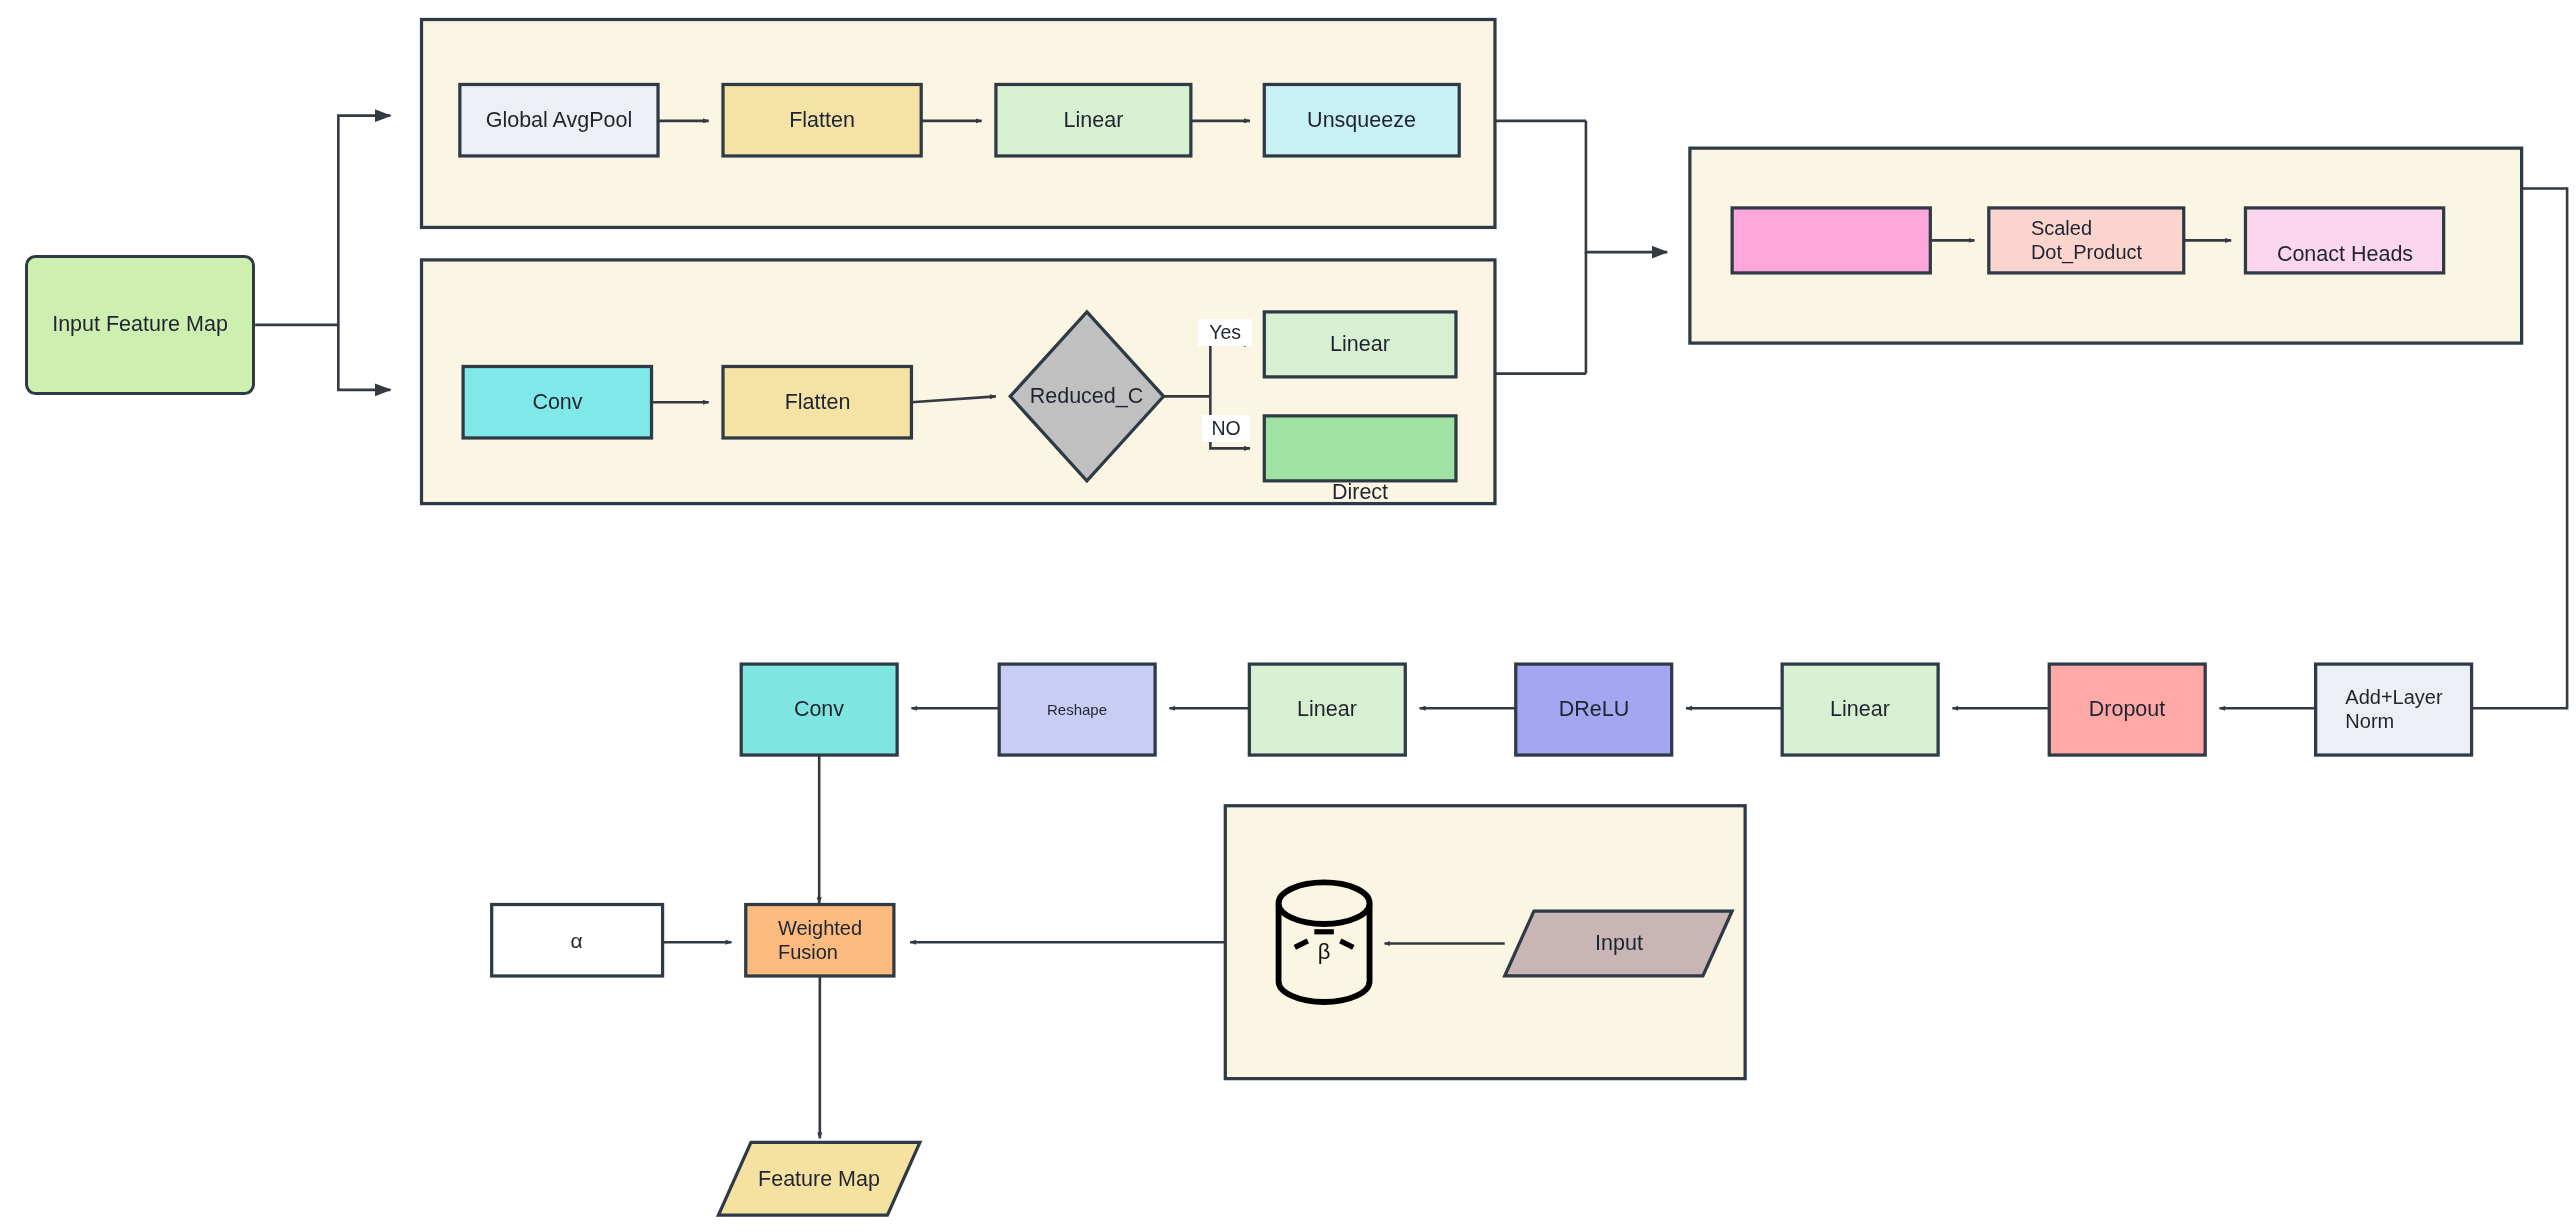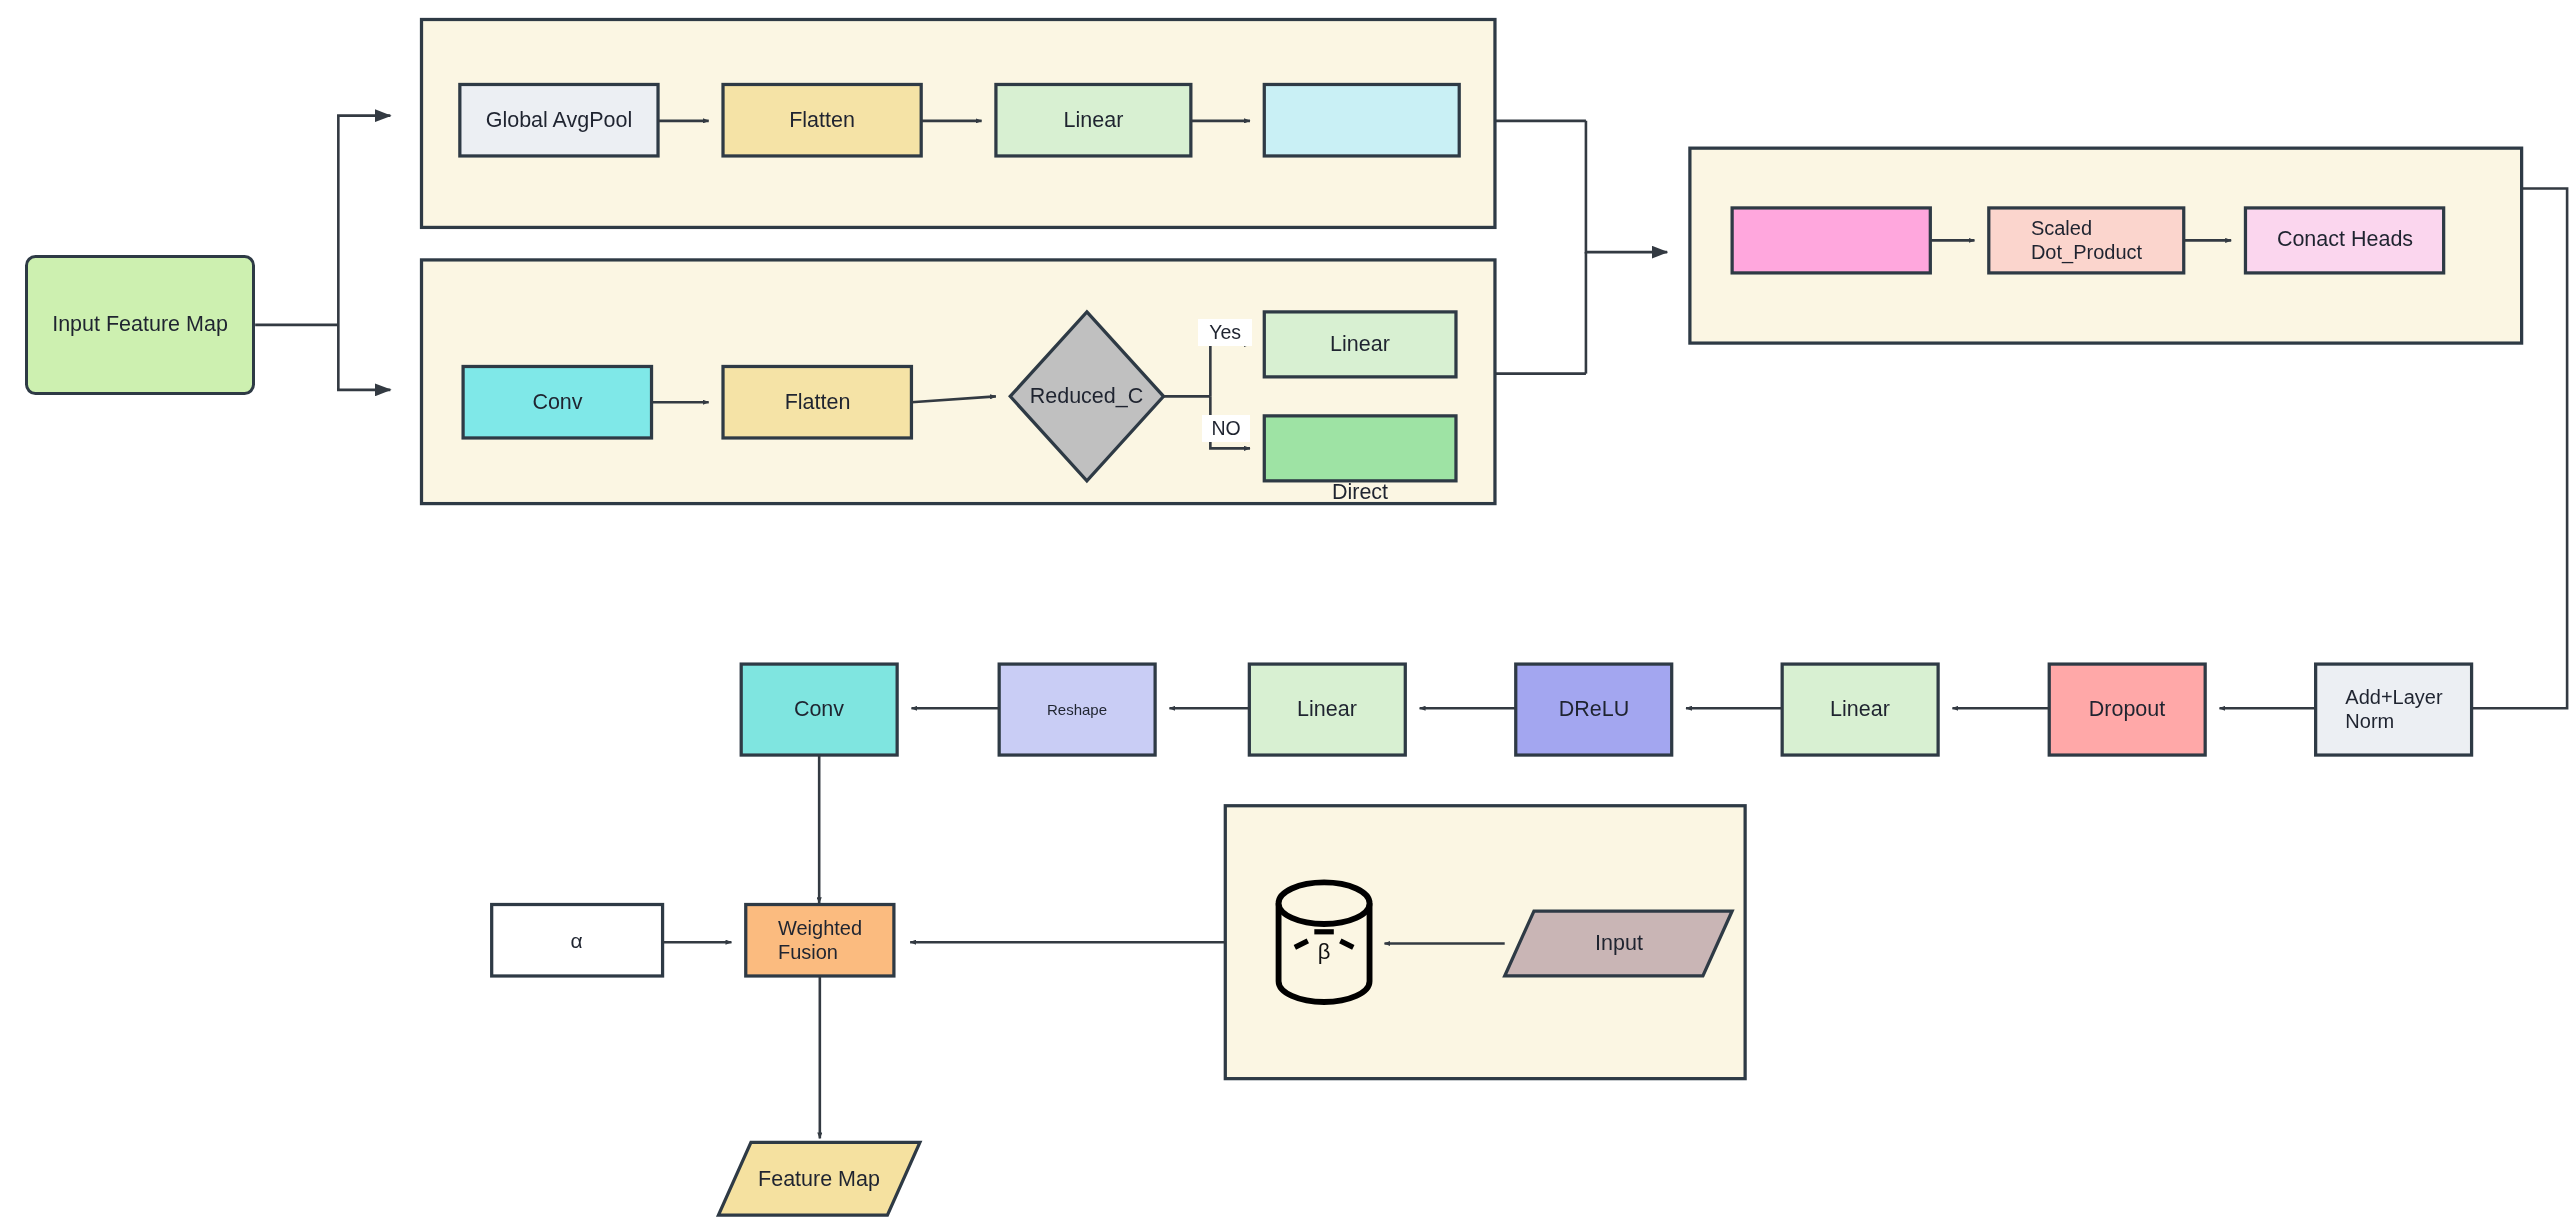--- a/index.html
+++ b/index.html
@@ -145,33 +145,34 @@
   </svg>
 
   <div class="nodeLabel" style="left:25px;top:255px;width:230px;height:140px;font-size:21.5px;
               background:#cdf0b0;border:3.3px solid #2e3a45;border-radius:10.4px;box-sizing:border-box;">
     <span>Input Feature Map</span>
   </div>
 
   <div class="nodeLabel" style="left:460px;top:85px;width:198px;height:72px;font-size:21.5px;">Global AvgPool</div>
   <div class="nodeLabel" style="left:723px;top:85px;width:198px;height:72px;font-size:21.5px;">Flatten</div>
   <div class="nodeLabel" style="left:996px;top:85px;width:195px;height:72px;font-size:21.5px;">Linear</div>
+  <div class="nodeLabel" style="left:1264px;top:85px;width:195px;height:72px;font-size:21.5px;">Unsqueeze</div>
 
   <div class="nodeLabel" style="left:463px;top:367px;width:189px;height:72px;font-size:21.5px;">Conv</div>
   <div class="nodeLabel" style="left:723px;top:367px;width:189px;height:72px;font-size:21.5px;">Flatten</div>
   <div class="nodeLabel" style="left:1010px;top:364px;width:153px;height:65px;font-size:21.5px;">Reduced_C</div>
   <div class="nodeLabel" style="left:1264px;top:312px;width:192px;height:65px;font-size:21.5px;">Linear</div>
   <div class="nodeLabel" style="left:1264px;top:416px;width:192px;height:65px;font-size:21.5px;margin-top:44px;">Direct</div>
 
   <div class="edgeLabel" style="left:1191px;top:319px;width:49px;height:26px;">Yes</div>
   <div class="edgeLabel" style="left:1195px;top:415px;width:43px;height:26px;">NO</div>
 
   <div class="nodeLabel" style="left:1989px;top:208px;width:195px;height:65px;font-size:20px;white-space:pre-line;">Scaled
 Dot_Product</div>
-  <div class="nodeLabel" style="left:2246px;top:207px;width:198px;height:65px;font-size:21.5px;">Conact Heads</div>
+  <div class="nodeLabel" style="left:2246px;top:222px;width:198px;height:65px;font-size:21.5px;">Conact Heads</div>
 
   <div class="nodeLabel" style="left:2049px;top:664px;width:156px;height:91px;font-size:21.5px;">Dropout</div>
   <div class="nodeLabel" style="left:2316px;top:664px;width:156px;height:91px;font-size:20px;white-space:pre-line;">Add+Layer
 Norm</div>
   <div class="nodeLabel" style="left:1782px;top:664px;width:156px;height:91px;font-size:21.5px;">Linear</div>
   <div class="nodeLabel" style="left:1516px;top:664px;width:156px;height:91px;font-size:21.5px;">DReLU</div>
   <div class="nodeLabel" style="left:1249px;top:664px;width:156px;height:91px;font-size:21.5px;">Linear</div>
   <div class="nodeLabel" style="left:999px;top:664px;width:156px;height:91px;font-size:15px;">Reshape</div>
   <div class="nodeLabel" style="left:741px;top:664px;width:156px;height:91px;font-size:21.5px;">Conv</div>
 

